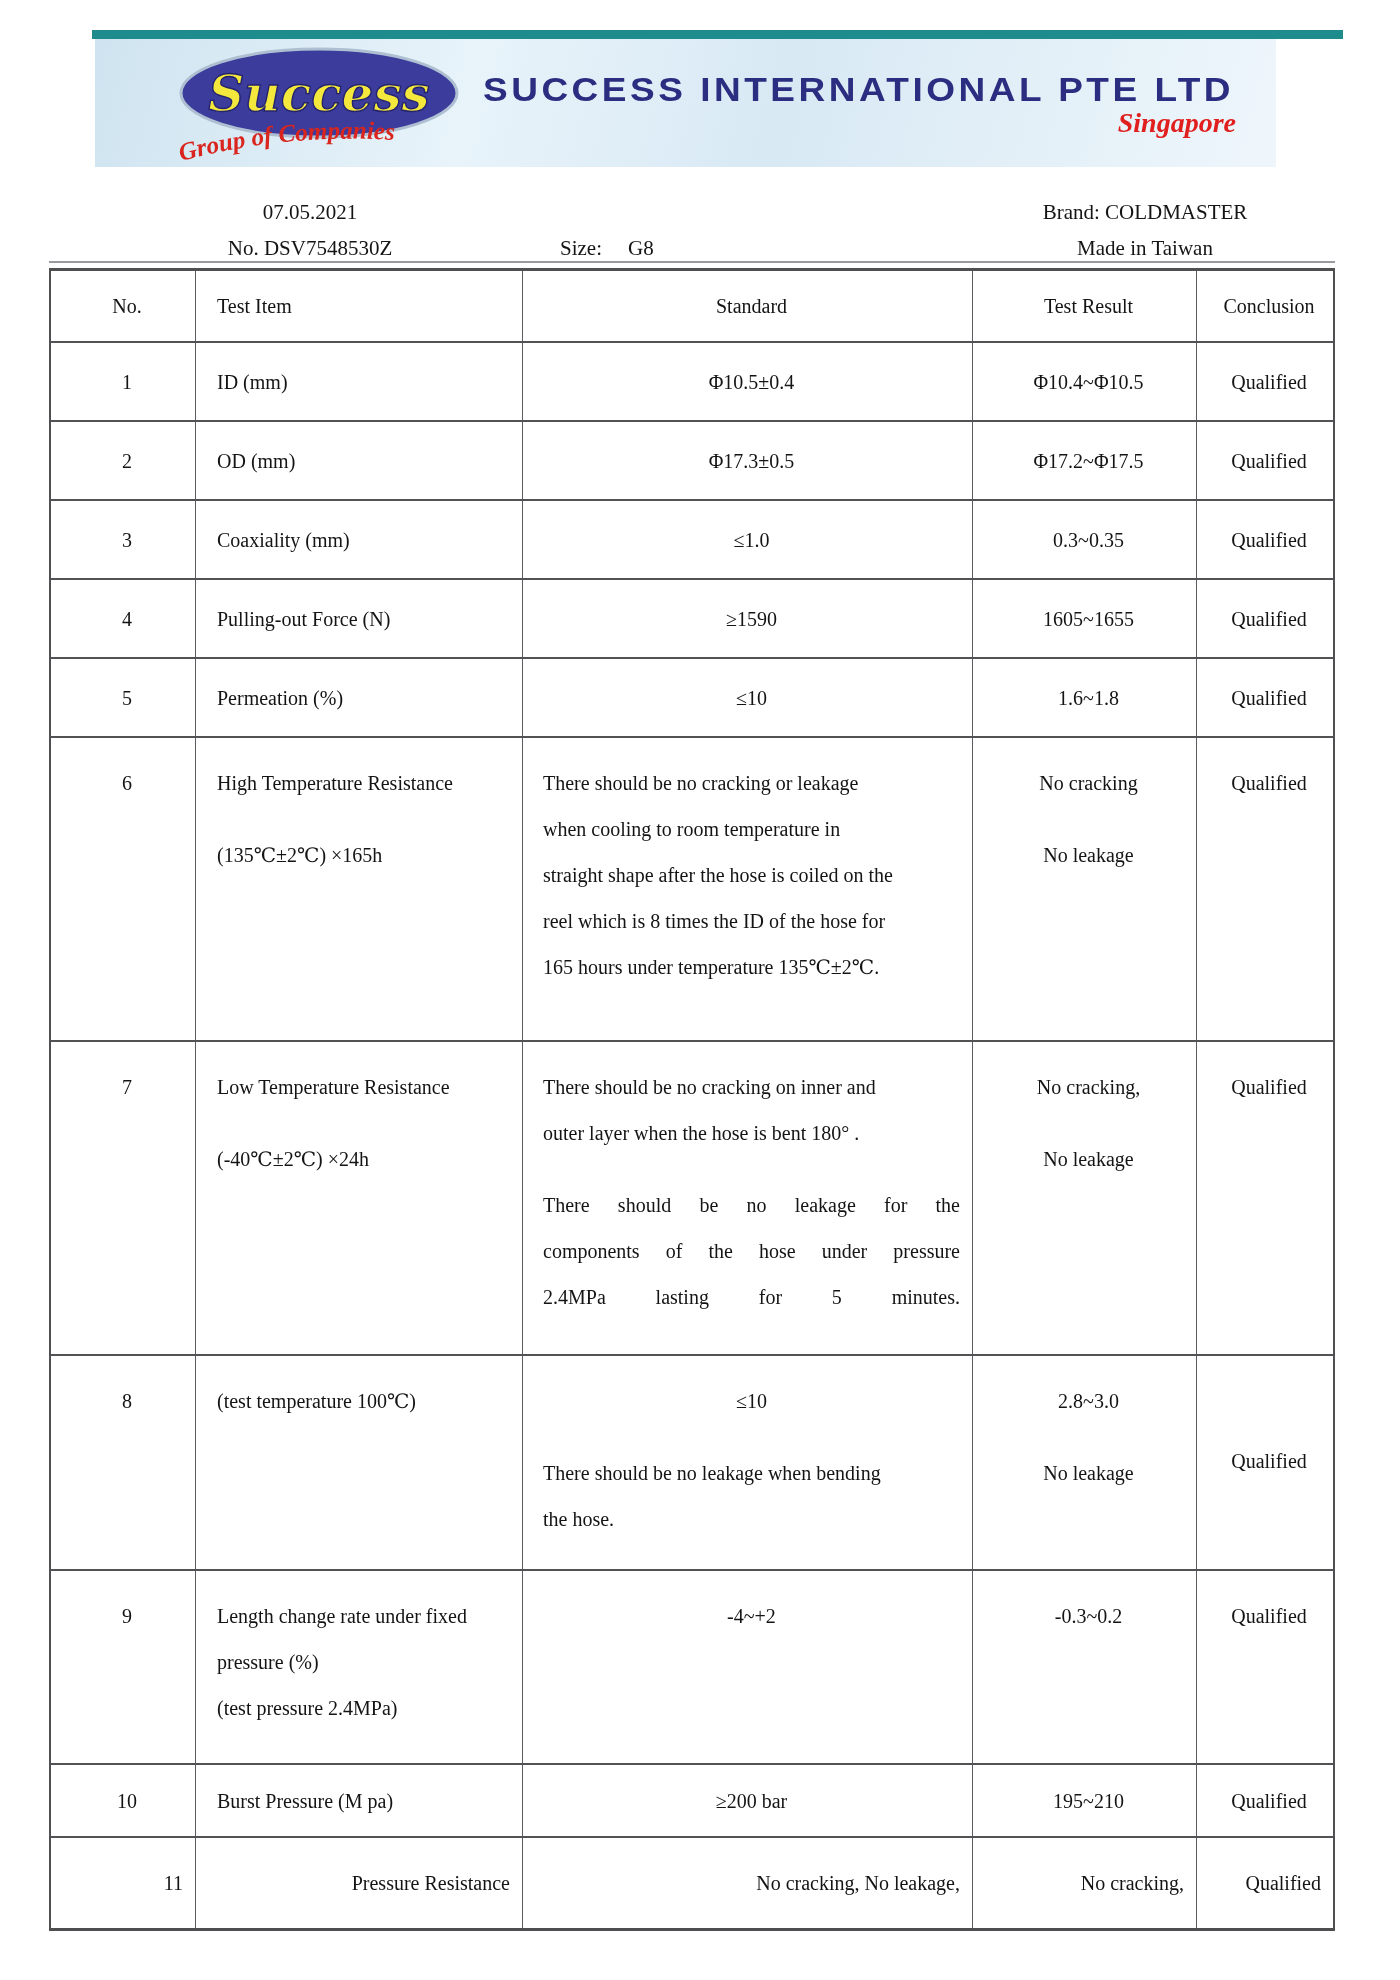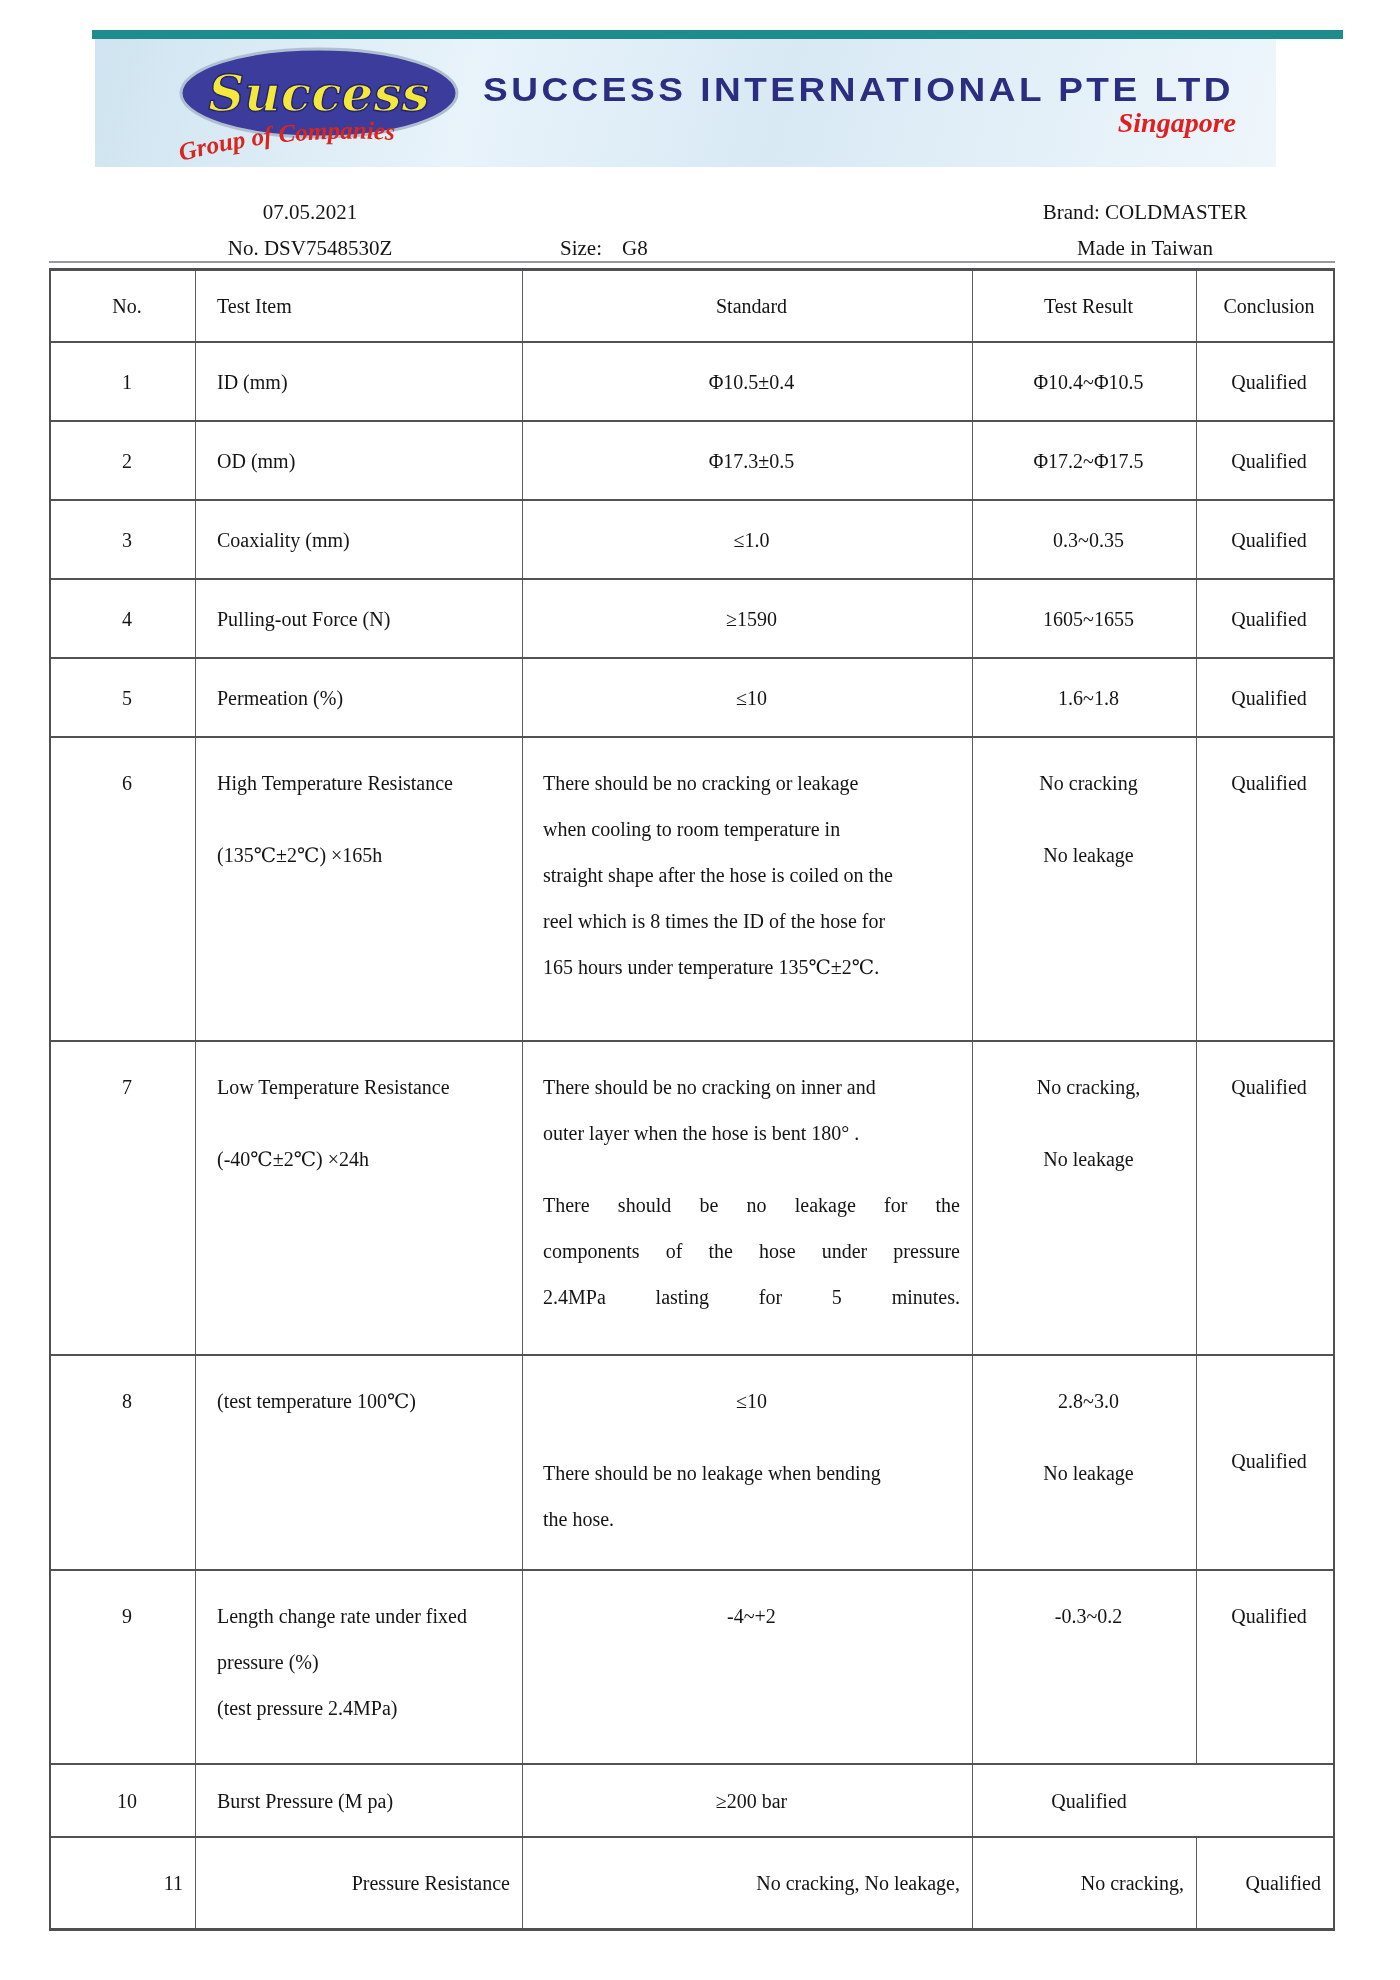--- a/index.html
+++ b/index.html
@@ -24,21 +24,21 @@
   }
   .company-location {
     position:absolute; right:40px; top:68px;
     font-style:italic; font-weight:700; font-size:28px; color:#e01f1e;margin-left:36px;
   }
 
   
   .info { position:absolute; top:194px; left:0; width:1400px; font-size:21px; line-height:36px; }
   .info-left   { position:absolute; left:130px; width:360px; text-align:center; }
   .info-center { position:absolute; left:560px; top:36px; }
-  .size-value  { margin-left:20px; }
+  .size-value  { margin-left:26px; }
   .info-right  { position:absolute; left:1000px; width:290px; text-align:center; }
 
   
   .report-table {
     position:absolute; left:49px; top:268px; width:1286px;
     border:2px solid #4f4f52; border-top-width:3px; border-bottom-width:3px;
     box-sizing:border-box; font-size:20px;
   }
   .report-table::before { 
     content:""; position:absolute; left:-2px; right:-2px; top:-10px; height:2px; background:#9a9a9e;
@@ -295,20 +295,23 @@
       <div class="trow r10 short">
         <div class="cell c-no">
           <p class="ln a-center">10</p>
         </div>
         <div class="cell c-item">
           <p class="ln a-left">Burst Pressure (M pa)</p>
         </div>
         <div class="cell c-standard">
           <p class="ln a-center">≥200 bar</p>
         </div>
+        <div class="cell c-result">
+          <p class="ln a-center">195~210</p>
+        </div>
         <div class="cell c-conclusion">
           <p class="ln a-center">Qualified</p>
         </div>
       </div>
       <div class="trow r11 short">
         <div class="cell c-no">
           <p class="ln a-center">11</p>
         </div>
         <div class="cell c-item">
           <p class="ln a-left">Pressure Resistance</p>

